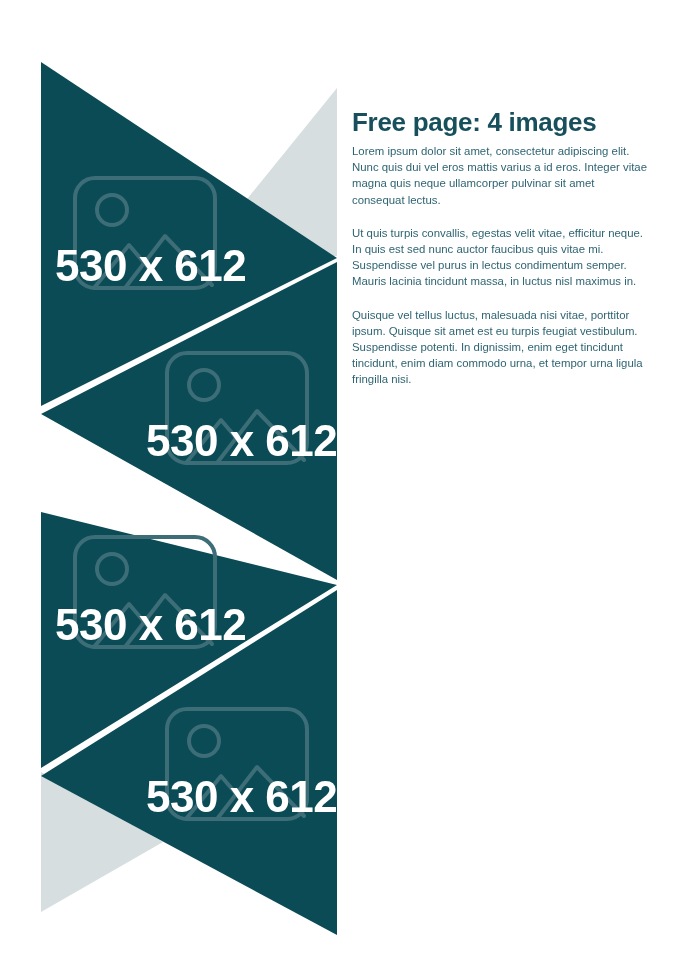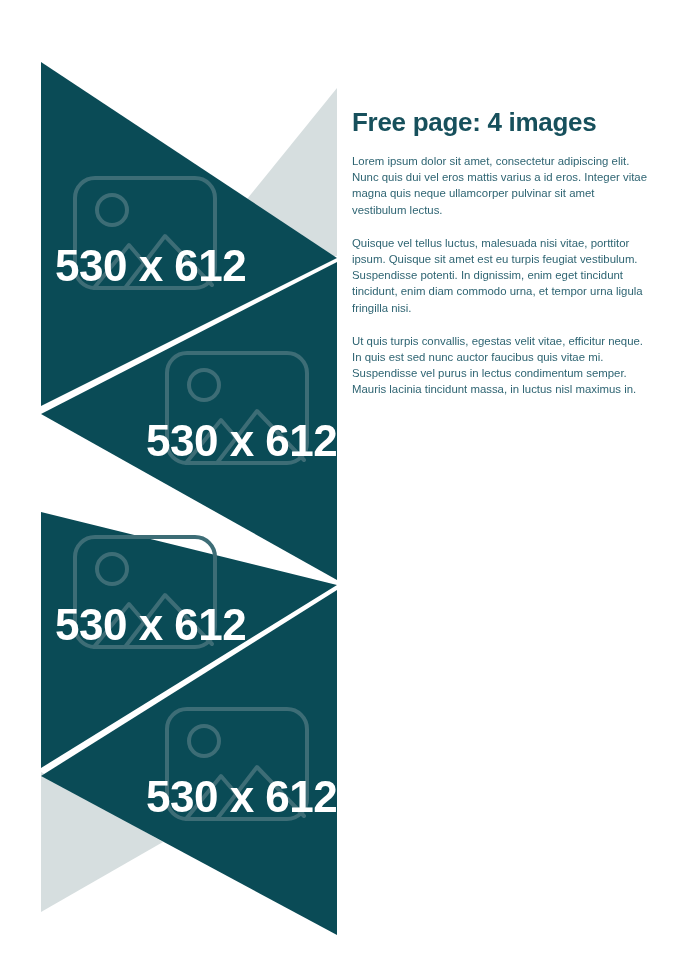--- a/index.html
+++ b/index.html
@@ -67,21 +67,21 @@
   #label-4 { left: 146px; top: 775px; }
 
   
   #text-column {
     position: absolute;
     left: 352px;
     top: 108px;
     width: 298px;
   }
   #page-title {
-    margin: 0 0 16px 0;
+    margin: 0 0 6px 0;
     color: #17505C;
     font-family: "Liberation Sans", sans-serif;
     font-weight: bold;
     font-size: 26px;
     line-height: 1.12;
     letter-spacing: -0.3px;
   }
   .body-para {
     margin: 0 0 17px 0;
     color: #2E6472;
@@ -148,18 +148,18 @@
       <rect x="3" y="3" width="140" height="110" rx="20" ry="20" fill="none" stroke="#3D6D76" stroke-width="4"></rect>
       <circle cx="40" cy="35" r="15" fill="none" stroke="#3D6D76" stroke-width="4"></circle>
       <path d="M22 113 L57 70 L80 97" fill="none" stroke="#3D6D76" stroke-width="4" stroke-linejoin="round" stroke-linecap="round"></path>
       <path d="M53 113 L93 61 L140 110" fill="none" stroke="#3D6D76" stroke-width="4" stroke-linejoin="round" stroke-linecap="round"></path>
     </svg>
   </div>
   <div class="slot-label" id="label-4">530 x 612</div>
 
   <div id="text-column">
     <h1 id="page-title">Free page: 4 images</h1>
-    <p class="body-para">Lorem ipsum dolor sit amet, consectetur adipiscing elit. Nunc quis dui vel eros mattis varius a id eros. Integer vitae magna quis neque ullamcorper pulvinar sit amet vestibulum lectus.</p>
+    <p class="body-para">Lorem ipsum dolor sit amet, consectetur adipiscing elit. Nunc quis dui vel eros mattis varius a id eros. Integer vitae magna quis neque ullamcorper pulvinar sit amet consequat lectus.</p>
+    <p class="body-para">Ut quis turpis convallis, egestas velit vitae, efficitur neque. In quis est sed nunc auctor faucibus quis vitae mi. Suspendisse vel purus in lectus condimentum semper. Mauris lacinia tincidunt massa, in luctus nisl maximus in.</p>
     <p class="body-para">Quisque vel tellus luctus, malesuada nisi vitae, porttitor ipsum. Quisque sit amet est eu turpis feugiat vestibulum. Suspendisse potenti. In dignissim, enim eget tincidunt tincidunt, enim diam commodo urna, et tempor urna ligula fringilla nisi.</p>
-    <p class="body-para">Ut quis turpis convallis, egestas velit vitae, efficitur neque. In quis est sed nunc auctor faucibus quis vitae mi. Suspendisse vel purus in lectus condimentum semper. Mauris lacinia tincidunt massa, in luctus nisl maximus in.</p>
   </div>
 
 </div>
 
 </body></html>

